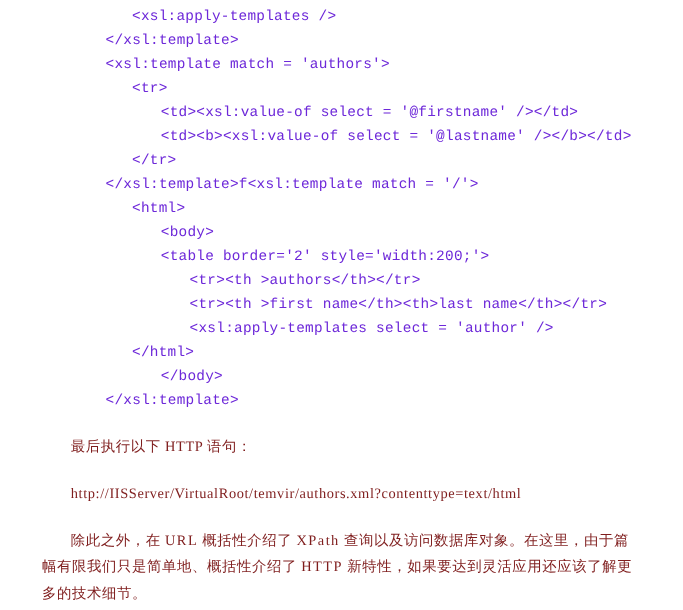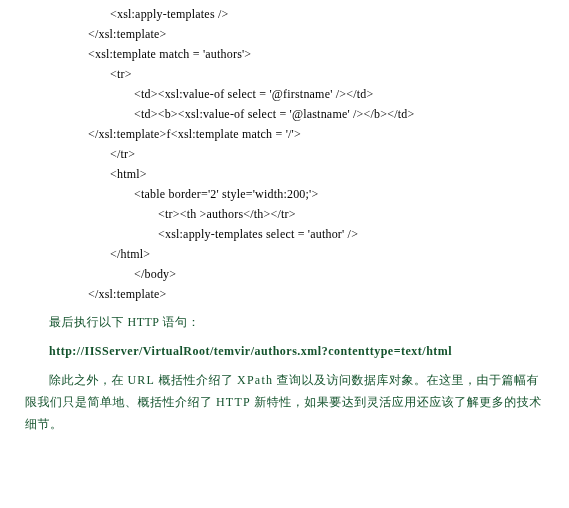--- a/index.html
+++ b/index.html
@@ -1,41 +1,43 @@
 <!DOCTYPE html>
 <html><head>
 <meta charset="utf-8">
 <style>
   body{margin:0;padding:4px 18px;width:569px;box-sizing:border-box;background:#fff;font-family:"Times New Roman","SimSun",serif;color:#333;font-size:12px;line-height:20px}
-  .code{white-space:pre;font-family:Liberation Serif, serif;color:#000000;letter-spacing:.2px}
+  .code{white-space:pre;font-family:Liberation Mono, monospace;color:#6d28d9;letter-spacing:.2px}
   .pad0{padding-left:50px}
   .pad1{padding-left:70px}
   .pad2{padding-left:92px}
   .pad3{padding-left:116px}
   .pad4{padding-left:140px}
-  p{margin:7px;color:#14532d;line-height:22px}
+  p{margin:17px;color:#7f1d1d;line-height:22px}
   .para{text-indent:2em;letter-spacing:.5px}
   .para .spaced{letter-spacing:1.2px}
-  .bold{font-weight:bold}
+  .bold{font-weight:normal}
 </style>
 </head>
 <body>
 
 <div>
   <div class="code pad2">&lt;xsl:apply-templates /&gt;</div>
   <div class="code pad1">&lt;/xsl:template&gt;</div>
   <div class="code pad1">&lt;xsl:template match = 'authors'&gt;</div>
   <div class="code pad2">&lt;tr&gt;</div>
   <div class="code pad3">&lt;td&gt;&lt;xsl:value-of select = '@firstname' /&gt;&lt;/td&gt;</div>
   <div class="code pad3">&lt;td&gt;&lt;b&gt;&lt;xsl:value-of select = '@lastname' /&gt;&lt;/b&gt;&lt;/td&gt;</div>
+  <div class="code pad2">&lt;/tr&gt;</div>
   <div class="code pad1">&lt;/xsl:template&gt;f&lt;xsl:template match = '/'&gt;</div>
-  <div class="code pad2">&lt;/tr&gt;</div>
   <div class="code pad2">&lt;html&gt;</div>
+  <div class="code pad3">&lt;body&gt;</div>
   <div class="code pad3">&lt;table border='2' style='width:200;'&gt;</div>
   <div class="code pad4">&lt;tr&gt;&lt;th &gt;authors&lt;/th&gt;&lt;/tr&gt;</div>
+  <div class="code pad4">&lt;tr&gt;&lt;th &gt;first name&lt;/th&gt;&lt;th&gt;last name&lt;/th&gt;&lt;/tr&gt;</div>
   <div class="code pad4">&lt;xsl:apply-templates select = 'author' /&gt;</div>
   <div class="code pad2">&lt;/html&gt;</div>
   <div class="code pad3">&lt;/body&gt;</div>
   <div class="code pad1">&lt;/xsl:template&gt;</div>
 </div>
 
 <p class="para">最后执行以下 HTTP 语句：</p>
 <p class="para bold">http://IISServer/VirtualRoot/temvir/authors.xml?contenttype=text/html</p>
 
 <p class="para">

